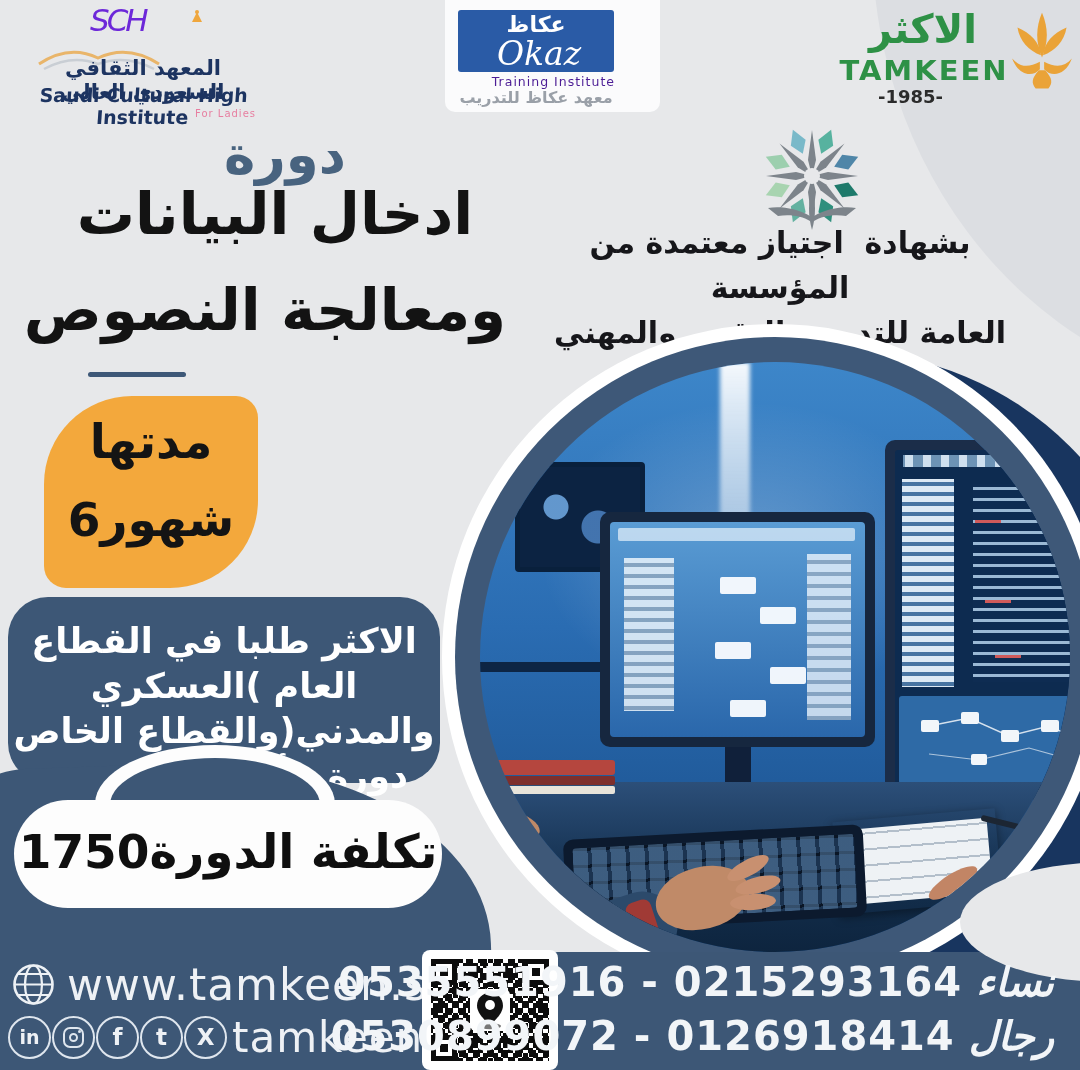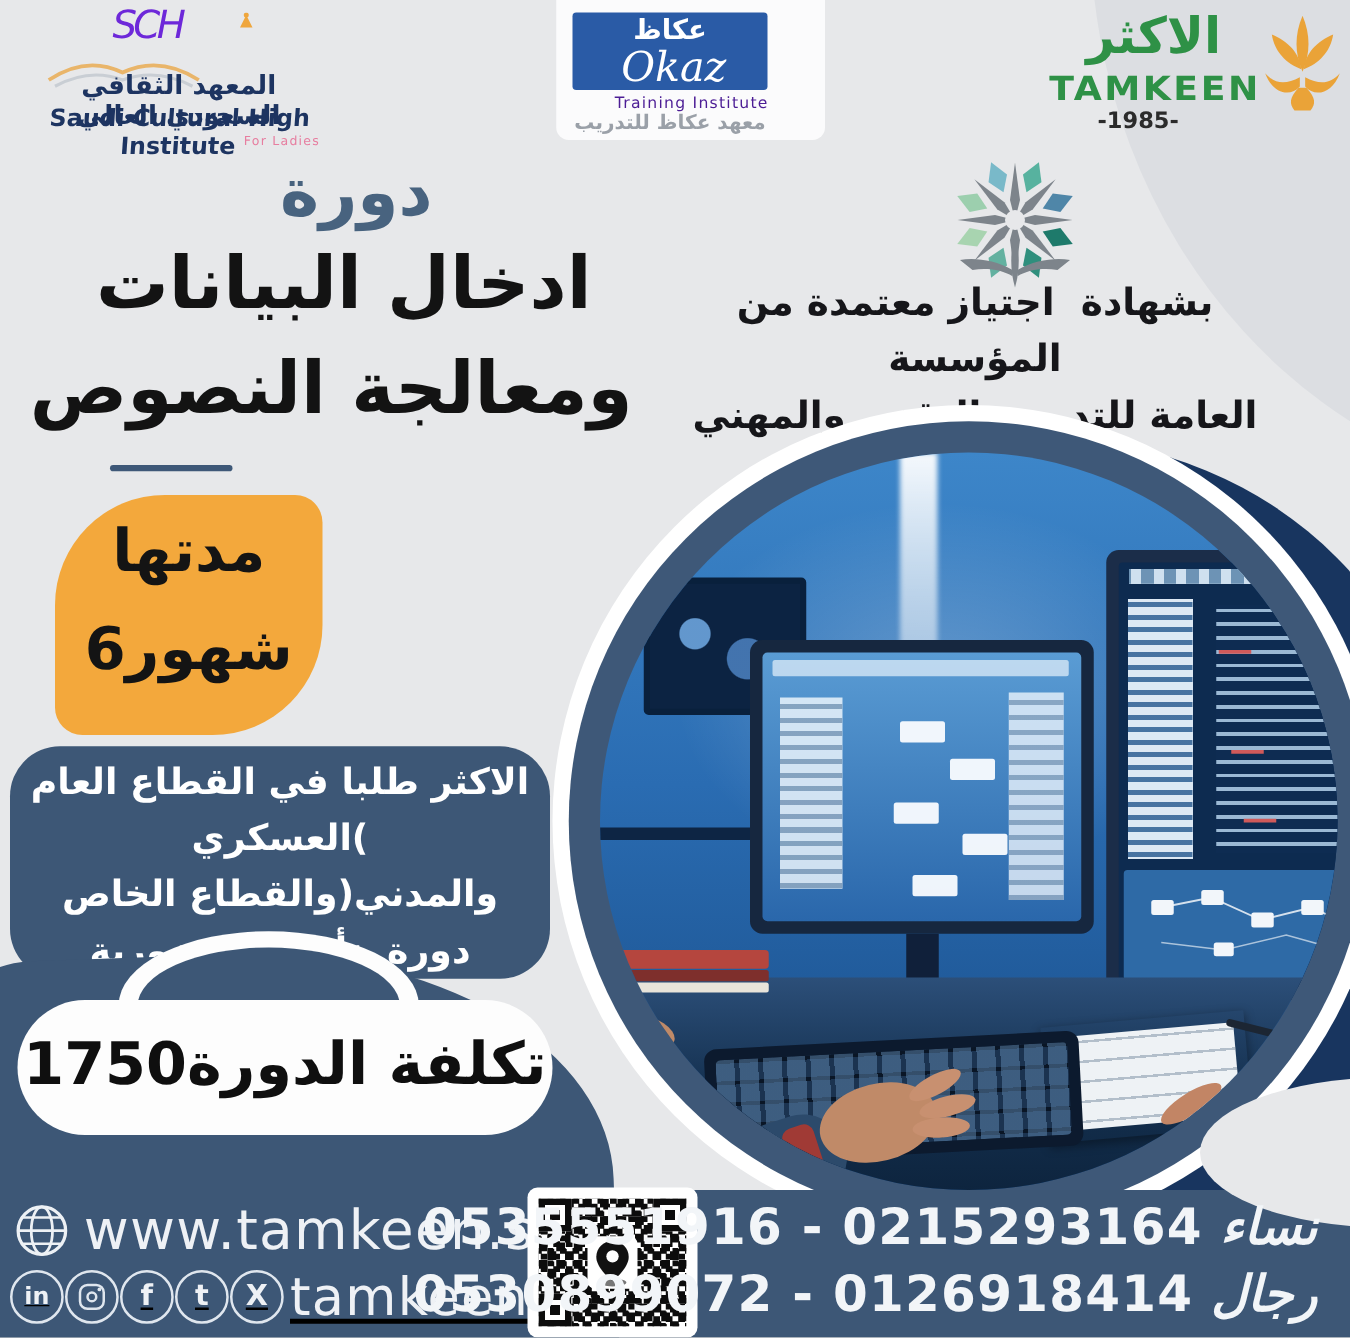--- a/index.html
+++ b/index.html
@@ -43,36 +43,36 @@
     font-size:18px;font-weight:600;color:#2b2b2b;}
   .tk-plant{position:absolute;right:-4px;top:2px;}
   
   .tvtc{position:absolute;left:756px;top:124px;}
   
   .cert{position:absolute;left:520px;top:220px;width:520px;text-align:center;direction:rtl;
     font-size:30px;font-weight:700;color:#16161a;line-height:45px;}
   
   .title-word{position:absolute;left:60px;top:124px;width:450px;text-align:center;direction:rtl;
     font-size:53px;font-weight:800;color:#48637f;}
-  .title-l1{position:absolute;left:40px;top:192px;width:470px;text-align:center;direction:rtl;
+  .title-l1{position:absolute;left:40px;top:180px;width:470px;text-align:center;direction:rtl;
     font-size:58px;font-weight:800;color:#131313;}
   .title-l2{position:absolute;left:20px;top:276px;width:490px;text-align:center;direction:rtl;
     font-size:58px;font-weight:800;color:#131313;}
   .title-underline{position:absolute;left:88px;top:372px;width:98px;height:5px;background:#3e5878;border-radius:3px;}
   
   .badge{position:absolute;left:44px;top:396px;width:214px;height:192px;background:#f3a83c;
     border-radius:88px 22px 88px 22px;}
   .badge-l1{position:absolute;left:0;top:18px;width:100%;text-align:center;direction:rtl;
     font-size:47px;font-weight:800;color:#141414;}
   .badge-l2{position:absolute;left:0;top:96px;width:100%;text-align:center;direction:ltr;
     font-size:47px;font-weight:800;color:#141414;}
   
   .info{position:absolute;left:8px;top:597px;width:432px;height:186px;background:#3d5776;
     border-radius:40px;color:#fff;text-align:center;direction:rtl;
-    font-size:29px;font-weight:700;line-height:45px;padding-top:6px;}
+    font-size:35px;font-weight:700;line-height:45px;padding-top:22px;}
   
   .photo-outer{position:absolute;left:442px;top:324px;width:666px;height:666px;border-radius:50%;background:#fff;}
   .photo-ring{position:absolute;inset:13px;border-radius:50%;background:#3e5878;}
   .photo{position:absolute;inset:38px;border-radius:50%;overflow:hidden;
     background:linear-gradient(180deg,#3d86c9 0%,#2a6cb2 45%,#174a84 100%);}
   .beam{position:absolute;left:240px;top:0;width:30px;height:330px;
     background:linear-gradient(180deg,rgba(255,255,255,.95),rgba(255,255,255,0));filter:blur(2px);}
   .wall-glow{position:absolute;left:60px;top:40px;width:420px;height:300px;
     background:radial-gradient(closest-side,rgba(255,255,255,.25),rgba(255,255,255,0));}
   .tv{position:absolute;left:35px;top:100px;width:130px;height:110px;background:#0c2342;
@@ -127,21 +127,21 @@
   .cost-bump{position:absolute;left:95px;top:745px;width:240px;height:118px;background:#fdfdfd;border-radius:50%;}
   .cost-hill{position:absolute;left:110px;top:758px;width:210px;height:94px;background:#3d5776;border-radius:50%;}
   .cost-pill{position:absolute;left:14px;top:800px;width:428px;height:108px;background:#fdfdfd;border-radius:54px;}
   .cost-text{position:absolute;left:14px;top:800px;width:428px;height:108px;line-height:104px;
     text-align:center;direction:rtl;font-size:47px;font-weight:800;color:#0f0f0f;}
   
   .footer-band{position:absolute;left:0;top:952px;width:1080px;height:118px;background:#3d5776;}
   .gray-notch{position:absolute;left:960px;top:862px;width:300px;height:120px;background:#e7e8ea;border-radius:50%;}
   .site-row{position:absolute;left:10px;top:958px;height:52px;display:flex;align-items:center;gap:10px;}
   .site-url{font-size:44px;font-weight:500;color:#eef1f5;letter-spacing:1px;}
-  .social-row{position:absolute;left:8px;top:1012px;height:50px;display:flex;align-items:center;text-decoration:underline;}
+  .social-row{position:absolute;left:8px;top:1012px;height:50px;display:flex;align-items:center;}
   .soc{width:43px;height:43px;border:2.5px solid #dfe6ee;border-radius:50%;margin-right:1px;
     display:flex;align-items:center;justify-content:center;color:#eef1f5;
     font-size:23px;font-weight:700;flex:0 0 auto;}
   .handle{font-size:42px;font-weight:500;color:#eef1f5;margin-left:4px;letter-spacing:1px;}
   .ig-cam{width:21px;height:21px;border:2.5px solid #dfe6ee;border-radius:7px;position:relative;}
   .ig-lens{position:absolute;left:4px;top:4px;width:9px;height:9px;border:2.5px solid #dfe6ee;border-radius:50%;}
   .ig-dot{position:absolute;right:1px;top:1px;width:3px;height:3px;background:#dfe6ee;border-radius:50%;}
   .qr{position:absolute;left:422px;top:950px;width:136px;height:120px;background:#fff;border-radius:8px;padding:9px;}
   .qr-grid{position:relative;width:100%;height:100%;
     background:repeating-conic-gradient(#0c0c0c 0% 25%,transparent 0% 50%) 0 0/14px 14px,

